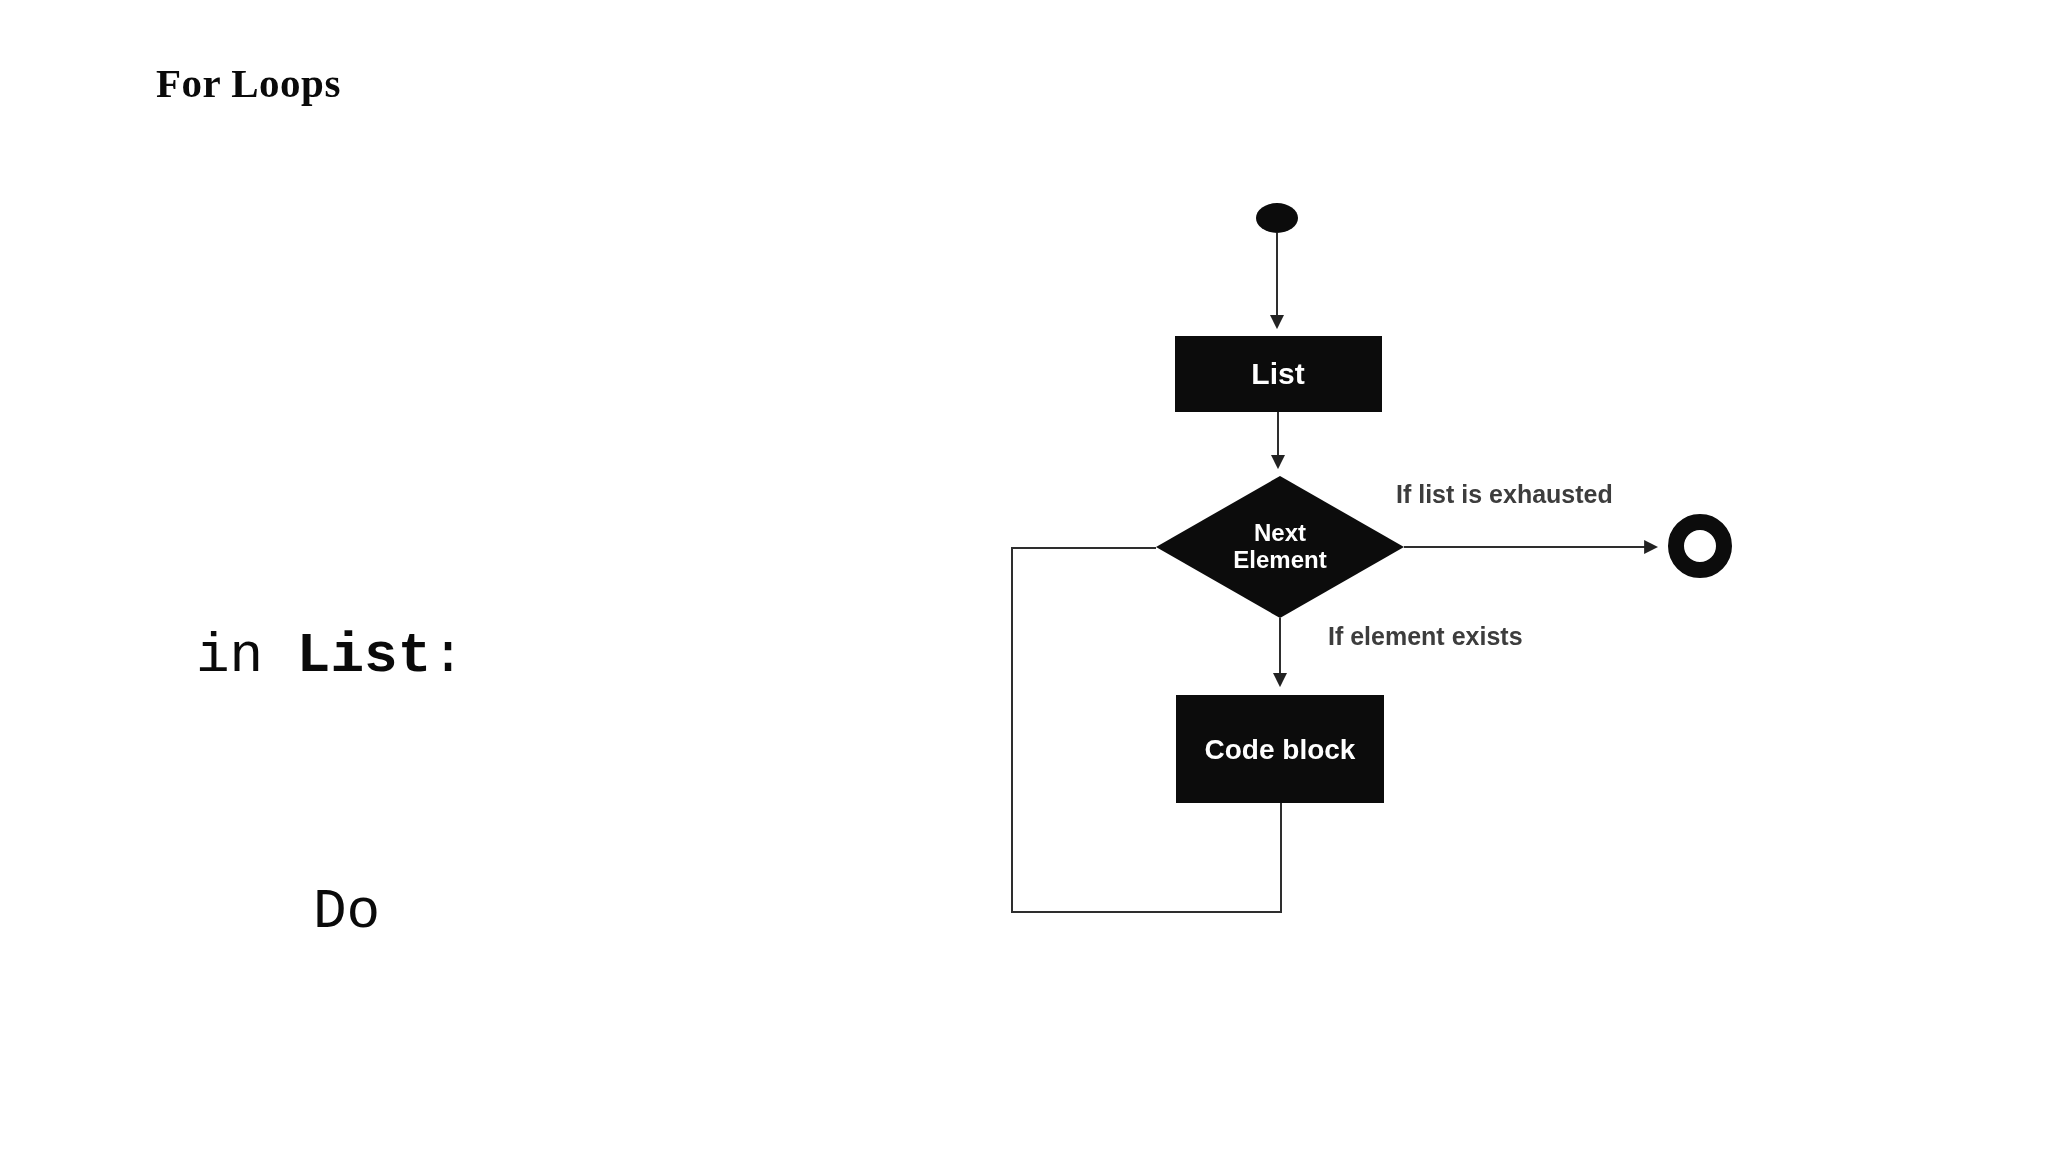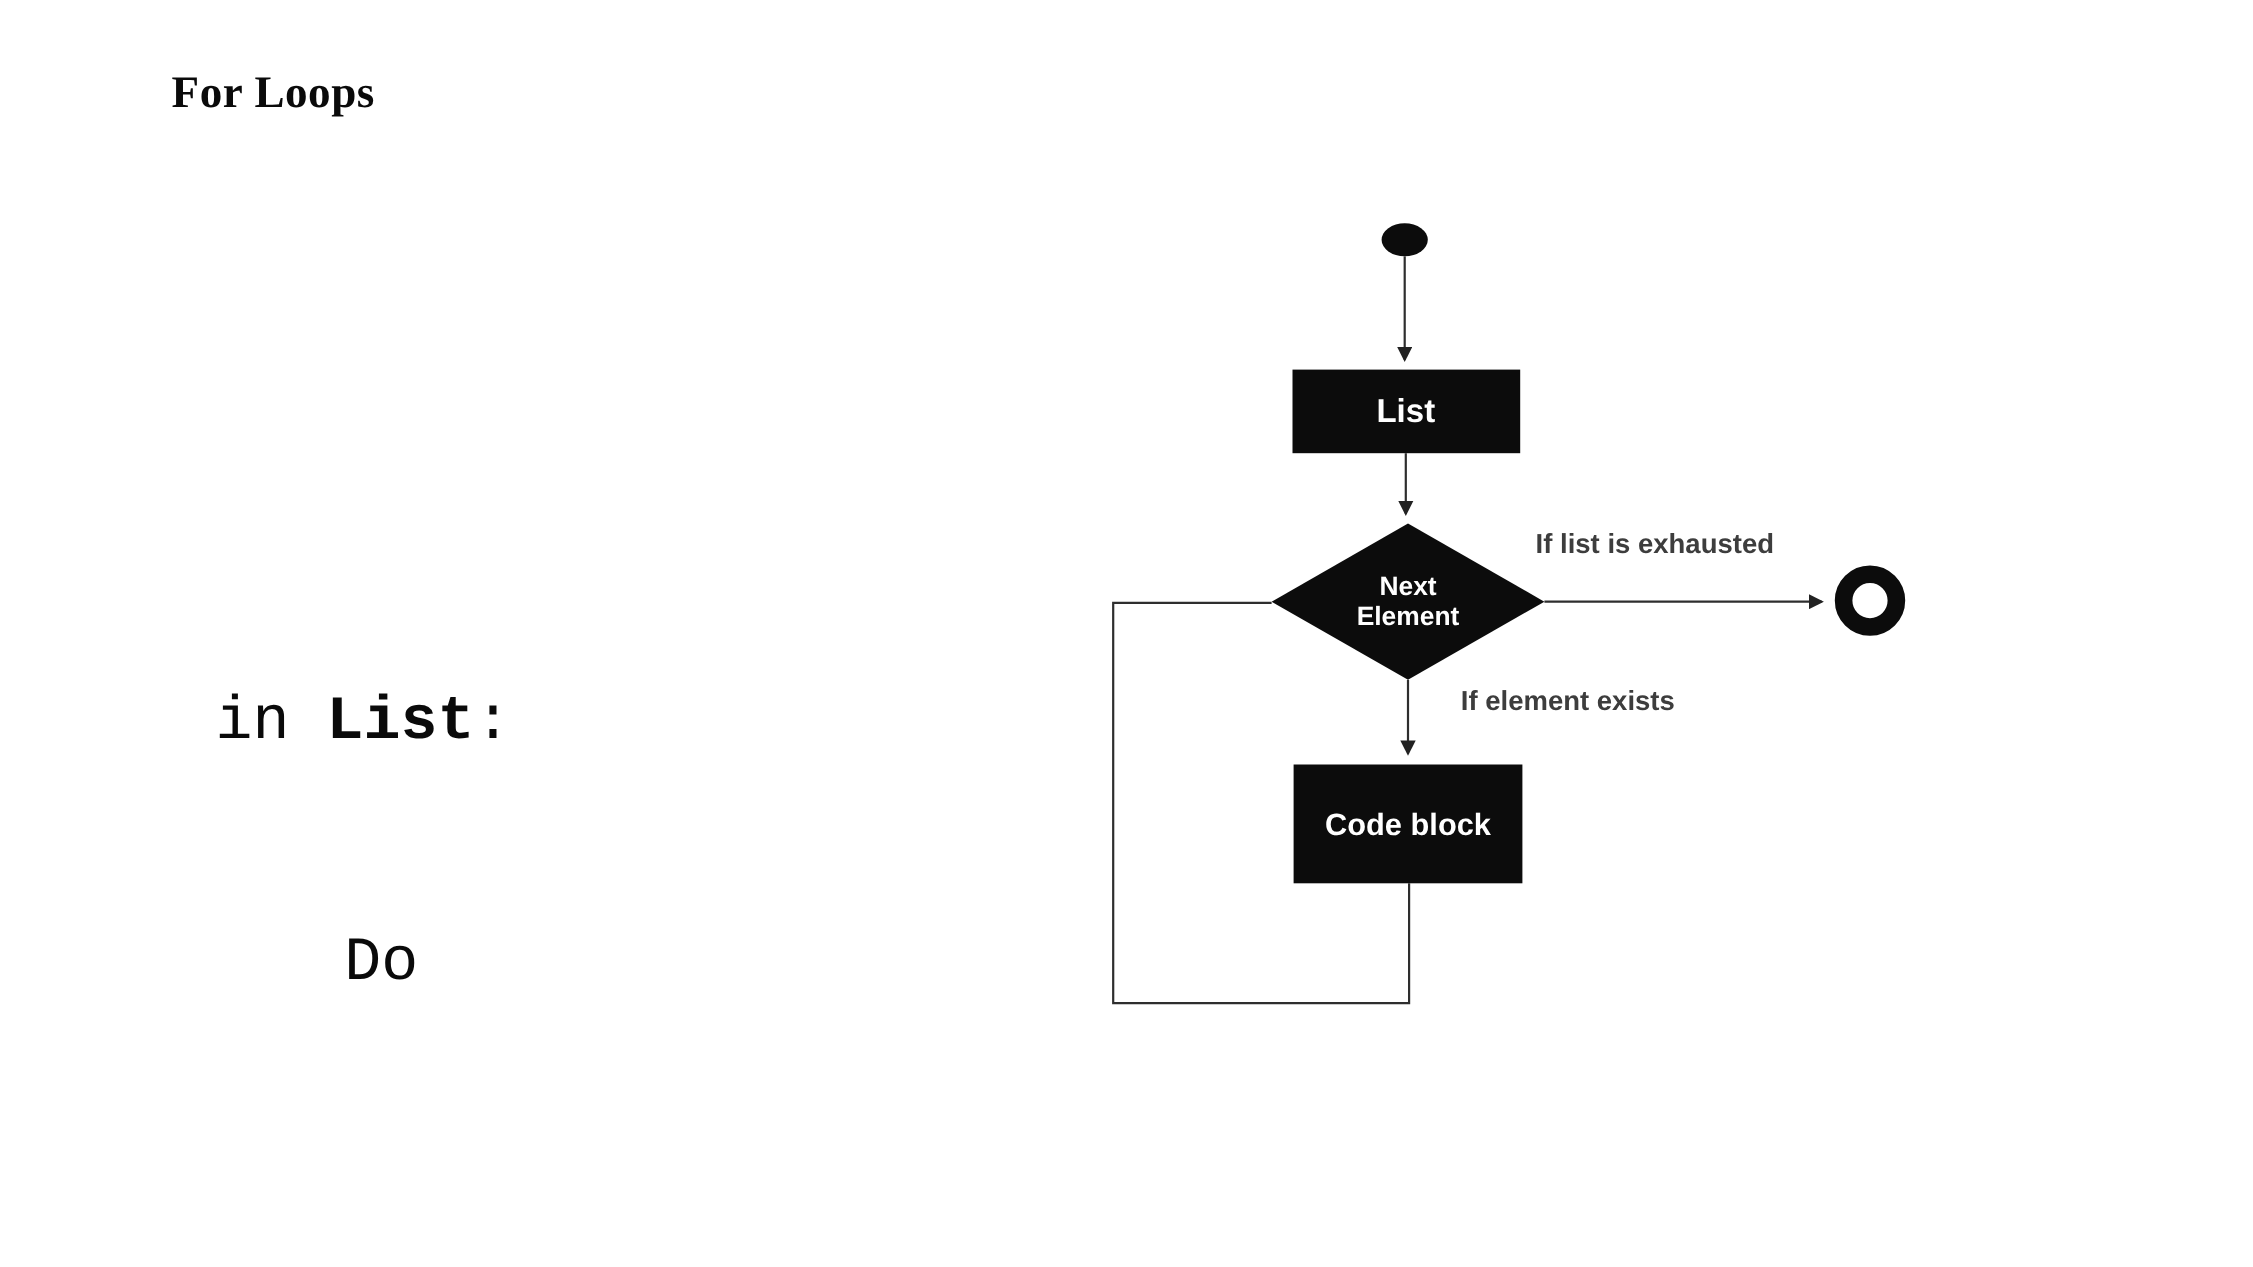--- a/index.html
+++ b/index.html
@@ -34,21 +34,21 @@
     left: 196px;
     top: 474px;
     font-family: "Liberation Mono", "DejaVu Sans Mono", monospace;
     font-size: 56px;
     line-height: 73px;
     color: #0a0a0a;
     white-space: pre;
   }
   .code-snippet .bold { font-weight: bold; }
   .code-line { height: 73px; }
-  .code-line.indented { padding-left: 117px; }
+  .code-line.indented { padding-left: 117px; margin-top: 37px; }
   .flowchart-svg {
     position: absolute;
     left: 940px;
     top: 150px;
     width: 880px;
     height: 820px;
     filter: blur(0.4px);
   }
   .node-label {
     font-family: "Liberation Sans", sans-serif;

